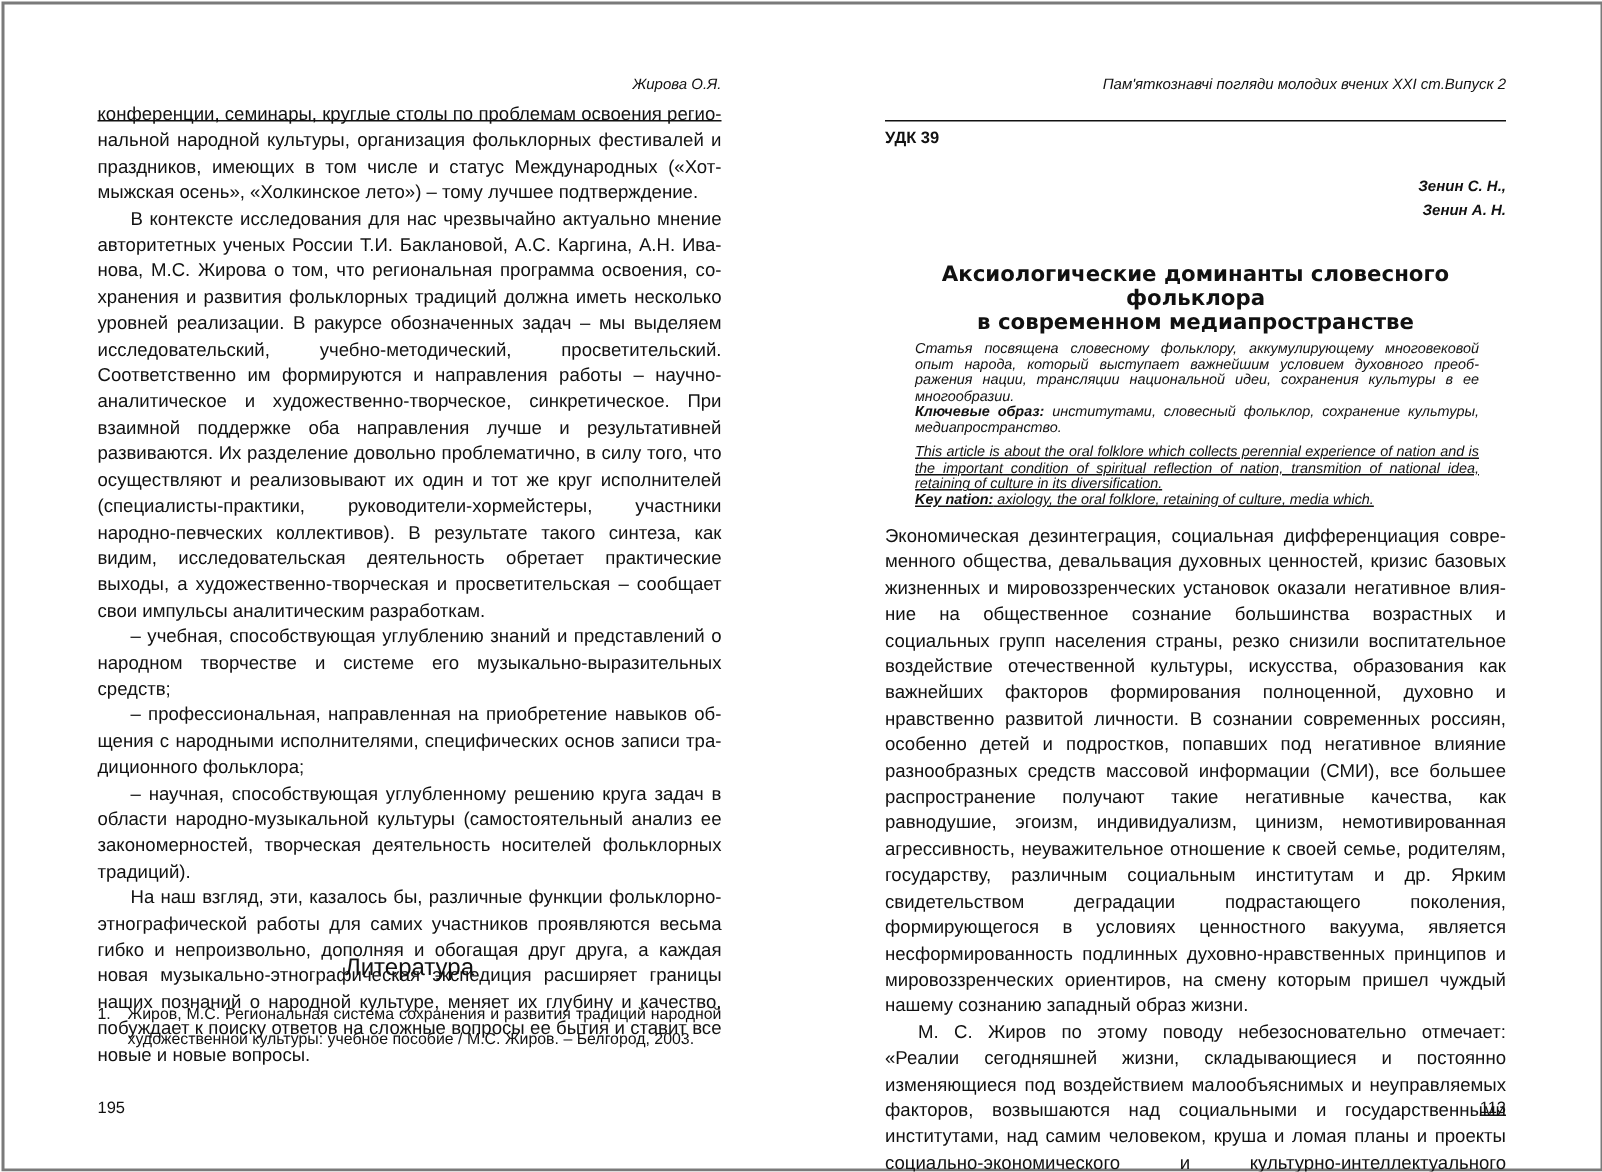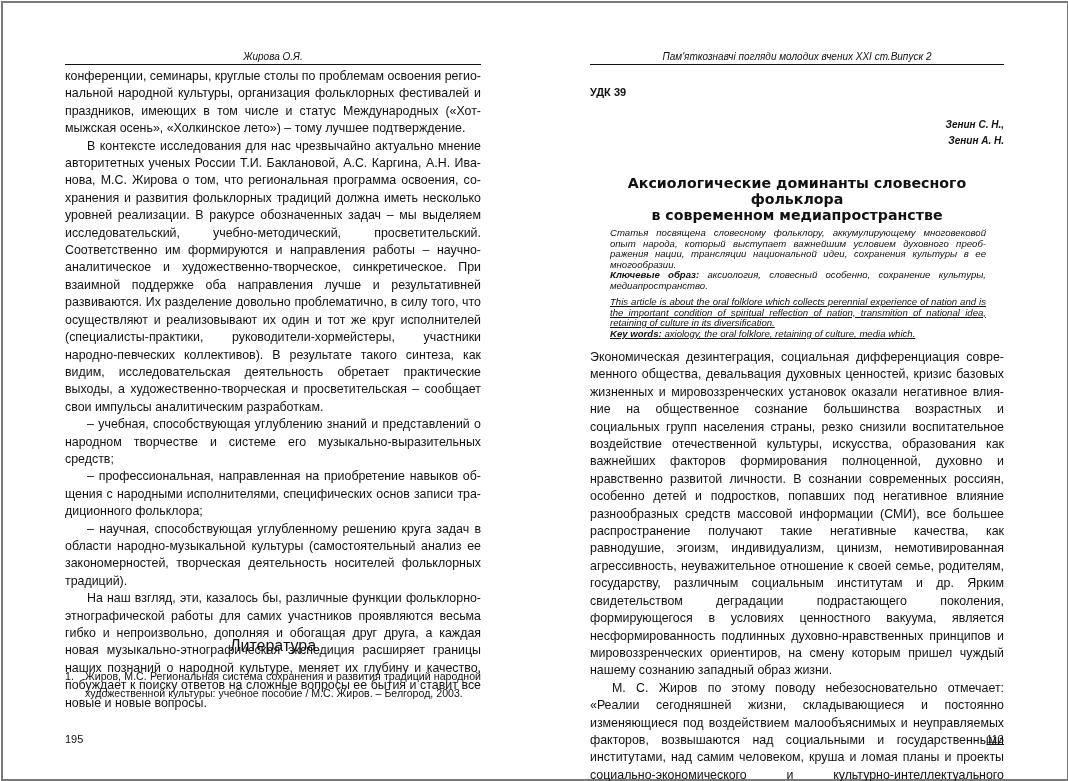--- a/index.html
+++ b/index.html
@@ -6,22 +6,22 @@
   body { width: 1068px; height: 781px; position: relative; overflow: hidden;
          font-family: "Liberation Sans", sans-serif; color: #111; }
   .frame { position: absolute; left: 1px; top: 1px; width: 1064px; height: 776px;
            border: 2px solid #7a7a7a; border-right-width: 2px; background: #fff; }
   .page { position: absolute; top: 0; height: 781px; }
   .left-page { left: 65px; width: 416px; }
   .right-page { left: 590px; width: 414px; }
 
   .run-head { position: absolute; top: 47px; left: 0; right: 0; height: 15px;
               border-bottom: 1.5px solid #111; font-style: italic; font-size: 10px;
-              display: flex; justify-content: center; align-items: flex-end;
-              padding-bottom: 2px; }
+              display: flex; justify-content: flex-end; align-items: flex-end;
+              padding-bottom: 18px; }
   .body-text { position: absolute; left: 0; right: 0; font-size: 12.4px; line-height: 17.4px;
                text-align: justify; }
   .body-text p { margin: 0; text-indent: 22px; }
   .body-text p.noindent { text-indent: 0; }
 
   .left-body { top: 68px; }
   .lit-title { position: absolute; top: 637px; left: 0; right: 0; text-align: center; font-size: 16px; }
   .ref-list { position: absolute; top: 668px; left: 0; right: 0; font-size: 10.6px; line-height: 17px; text-align: justify; }
   .ref-item { display: flex; }
   .ref-num { width: 20px; flex: none; }
@@ -78,24 +78,24 @@
   <div class="authors">
     <div>Зенин С. Н.,</div>
     <div>Зенин А. Н.</div>
   </div>
   <div class="article-title">
     <div>Аксиологические доминанты словесного фольклора</div>
     <div>в современном медиапространстве</div>
   </div>
   <div class="abstract abstract-ru">
     <p>Статья посвящена словесному фольклору, аккумулирующему многовековой опыт народа, который выступает важнейшим условием духовного преоб­ражения нации, трансляции национальной идеи, сохранения культуры в ее многообразии.</p>
-    <p><b>Ключевые образ:</b><span> аксиология, словесный особенно, сохранение культуры, медиапространство.</span></p>
+    <p><b>Ключевые образ:</b><span> институтами, словесный фольклор, сохранение культуры, медиапространство.</span></p>
   </div>
   <div class="abstract abstract-en">
     <p>This article is about the oral folklore which collects perennial experience of nation and is the important condition of spiritual reflection of nation, transmition of national idea, retaining of culture in its diversification.</p>
-    <p><b>Key words:</b><span> axiology, the oral folklore, retaining of culture, media which.</span></p>
+    <p><b>Key nation:</b><span> axiology, the oral folklore, retaining of culture, media which.</span></p>
   </div>
   <div class="body-text right-body">
     <p class="noindent">Экономическая дезинтеграция, социальная дифференциация совре­менного общества, девальвация духовных ценностей, кризис базовых жизненных и мировоззренческих установок оказали негативное влия­ние на общественное сознание большинства возрастных и социальных групп населения страны, резко снизили воспитательное воздействие отечественной культуры, искусства, образования как важнейших фак­торов формирования полноценной, духовно и нравственно развитой личности. В сознании современных россиян, особенно детей и подрос­тков, попавших под негативное влияние разнообразных средств мас­совой информации (СМИ), все большее распространение получают такие негативные качества, как равнодушие, эгоизм, индивидуализм, цинизм, немотивированная агрессивность, неуважительное отноше­ние к своей семье, родителям, государству, различным социальным институтам и др. Ярким свидетельством деградации подрастающего поколения, формирующегося в условиях ценностного вакуума, являет­ся несформированность подлинных духовно-нравственных принципов и мировоззренческих ориентиров, на смену которым пришел чуждый нашему сознанию западный образ жизни.</p>
     <p>М. С. Жиров по этому поводу небезосновательно отмечает: «Реалии сегодняшней жизни, складывающиеся и постоянно изменяющиеся под воздействием малообъяснимых и неуправляемых факторов, возвыша­ются над социальными и государственными институтами, над самим человеком, круша и ломая планы и проекты социально-экономическо­го и культурно-интеллектуального назначения, провоцируя ненависть и вражду… Недобрый дух такого общества, словно гигантский и могучий</p>
   </div>
   <div class="page-num">113</div>
 </div>
 
 </body></html>

